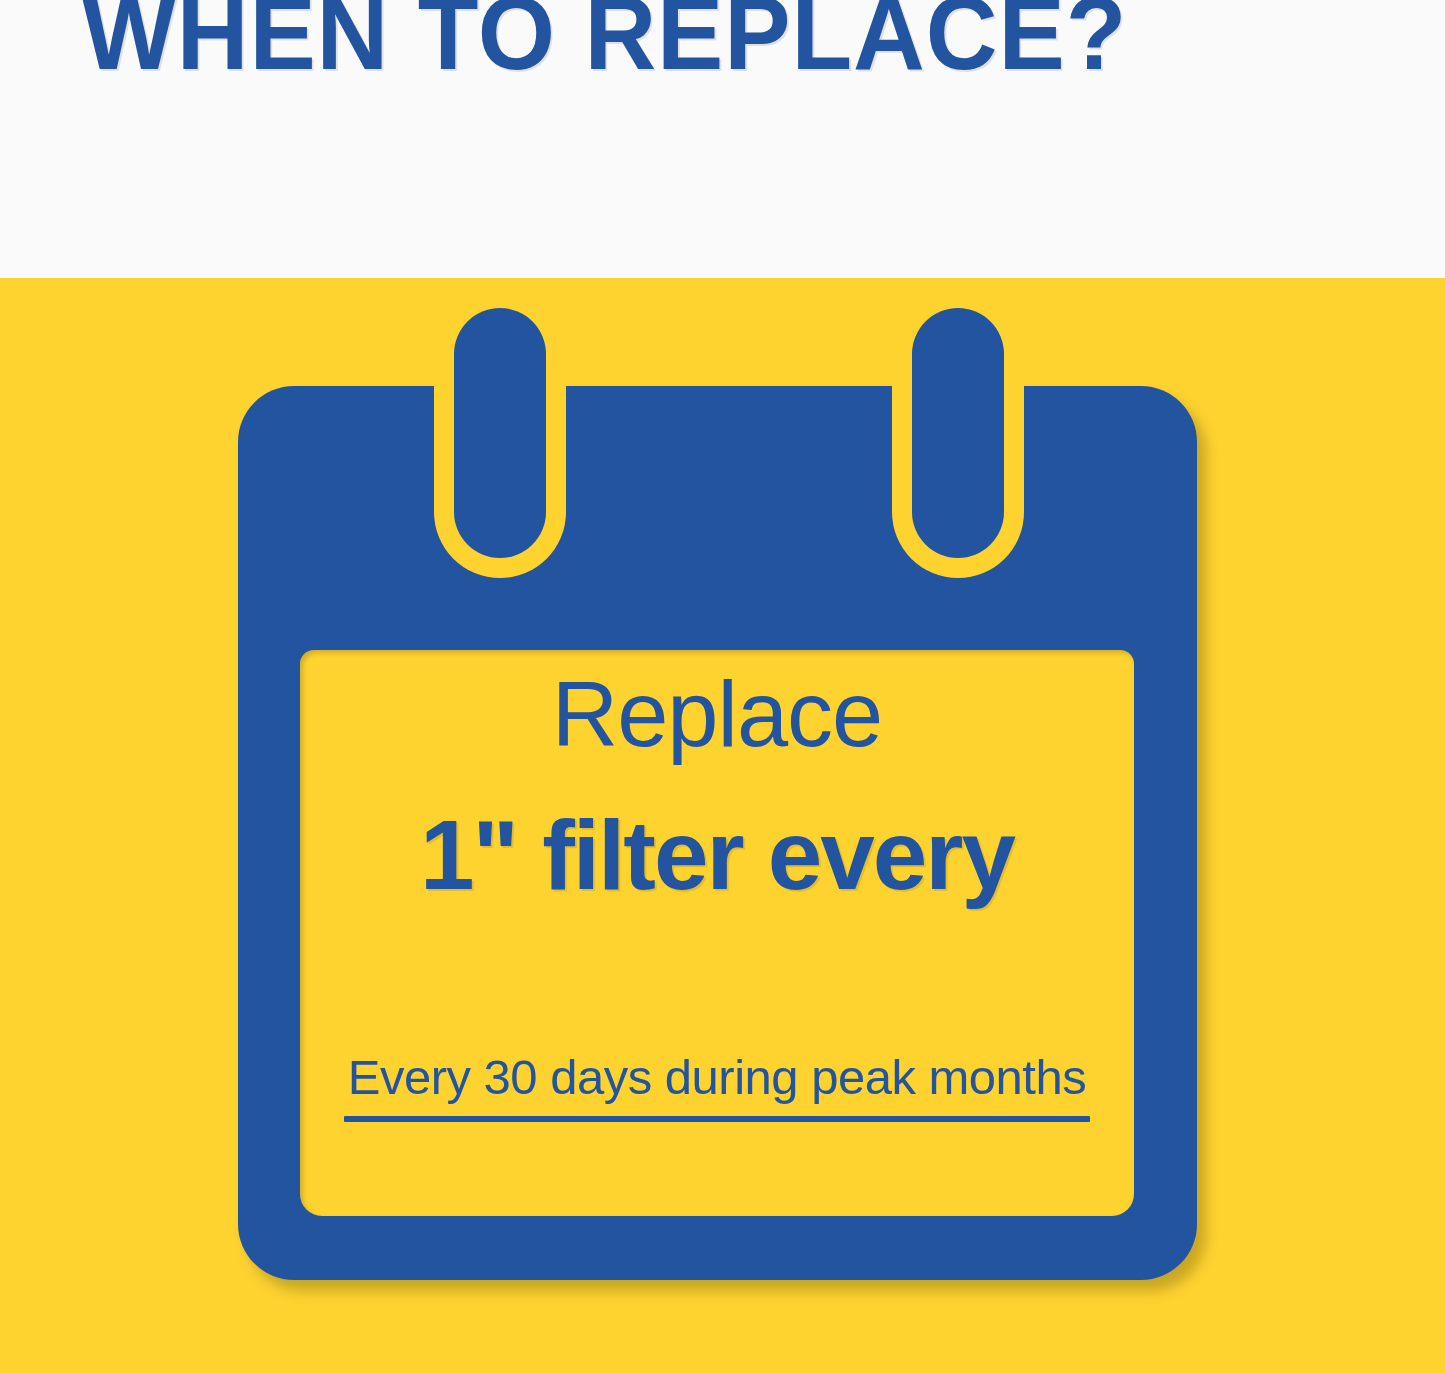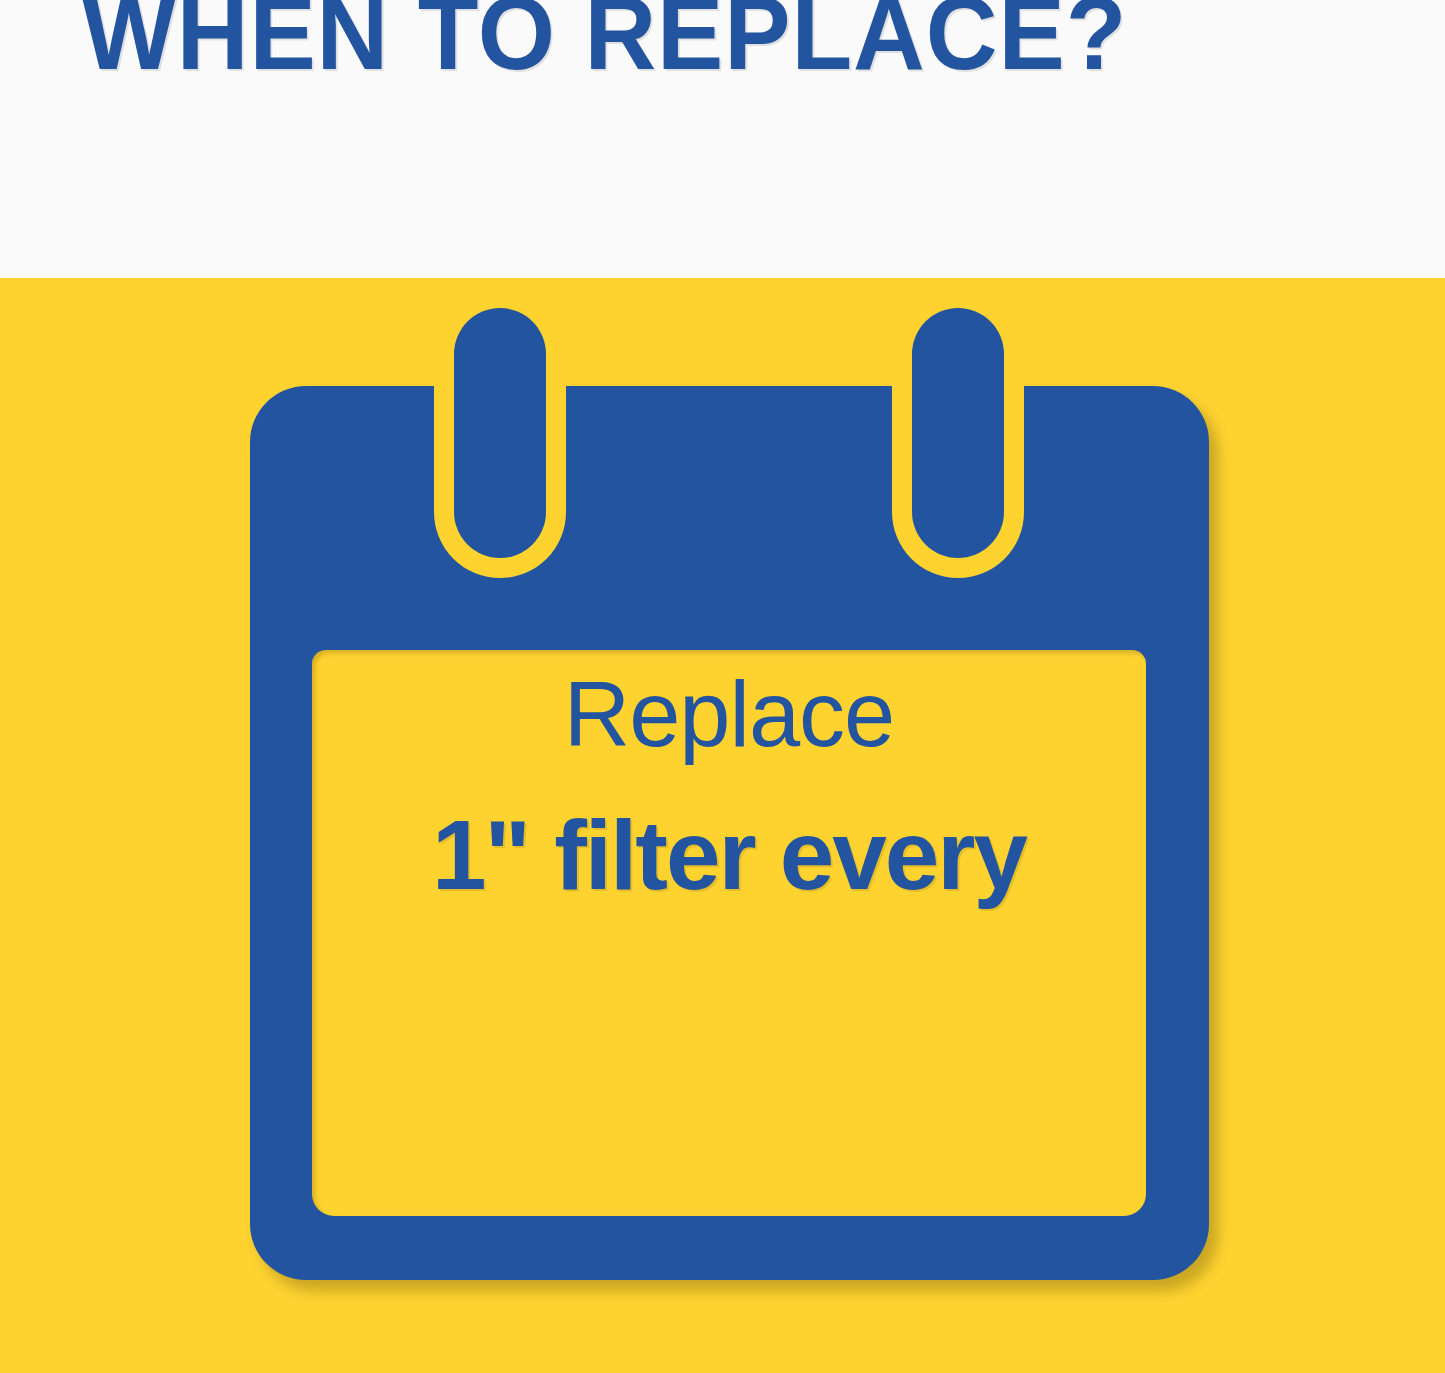--- a/index.html
+++ b/index.html
@@ -69,21 +69,21 @@
         0 0 0 20px #fed330,
         6px 7px 10px rgba(60,45,0,0.30);
     z-index: 3;
   }
   #hanger-left  { left: 454px; top: 30px; }
   #hanger-right { left: 912px; top: 30px; }
 
   
   #calendar-body {
     position: absolute;
-    left: 250px;
+    left: 238px;
     top: 108px;
     width: 959px;
     height: 894px;
     background: #23549f;
     border-radius: 56px;
     box-shadow: 9px 11px 13px rgba(70,52,0,0.28);
     z-index: 2;
   }
 
   
@@ -179,18 +179,22 @@
       <div id="calendar-body">
 
         <div id="calendar-page">
 
           <div id="replace-label">Replace</div>
 
           <div id="headline-block">
             <div class="headline-line">1" filter every</div>
           </div>
 
+          <div id="footnote-wrap">
+            <div id="footnote">Every 30 days during peak months</div>
+            <div id="footnote-rule"></div>
+          </div>
 
         </div>
       </div>
     </div>
   </div>
 </div>
 
 </body></html>

